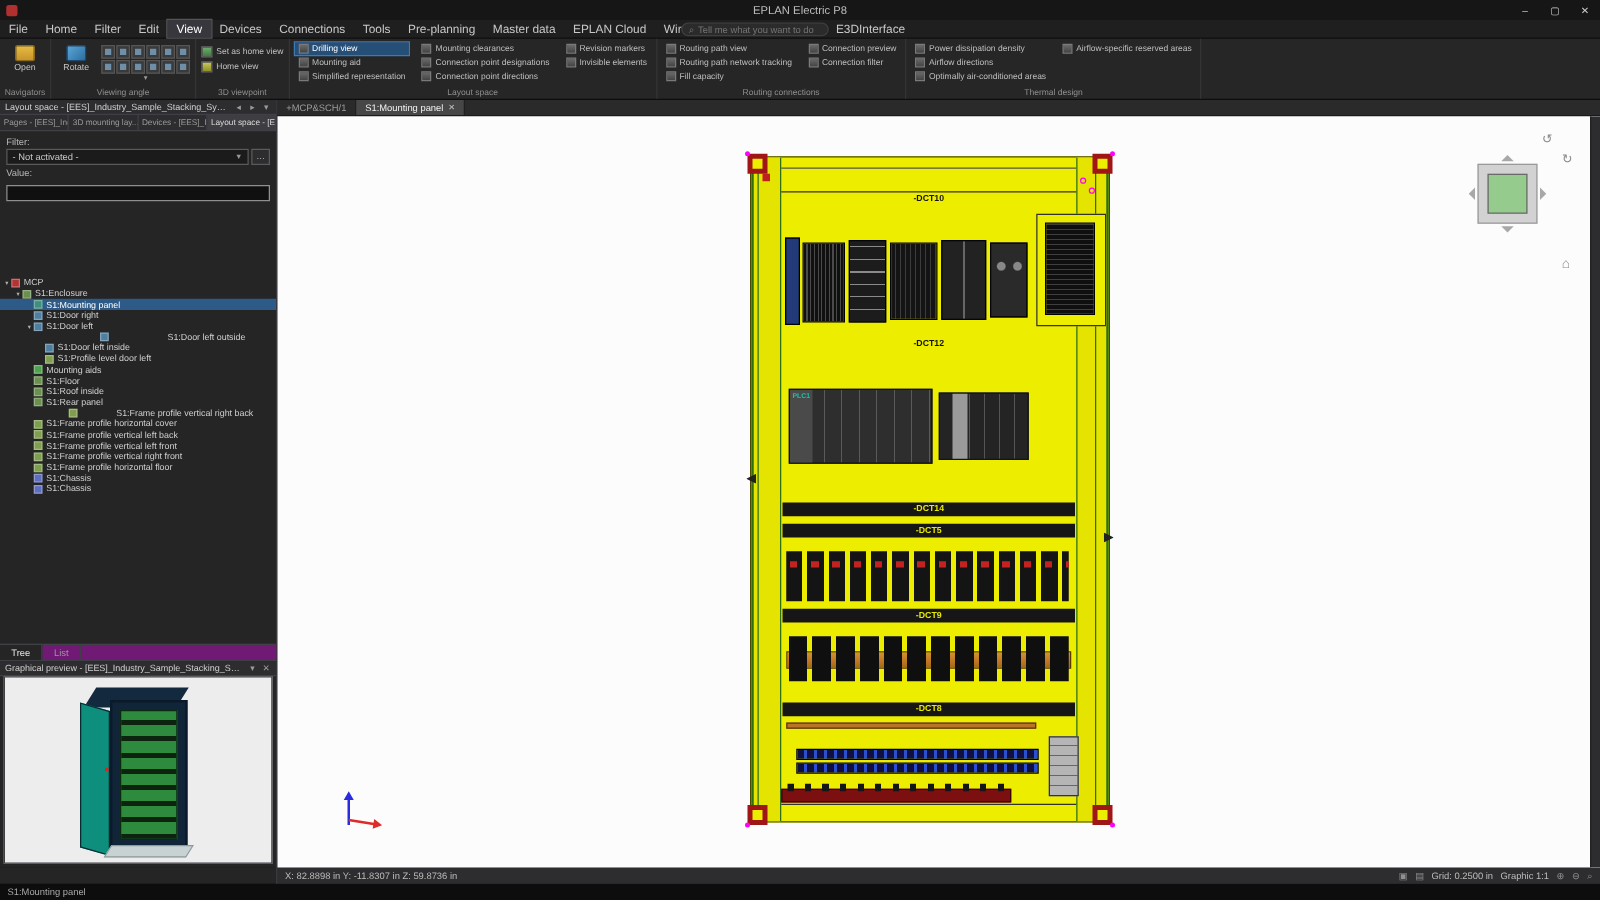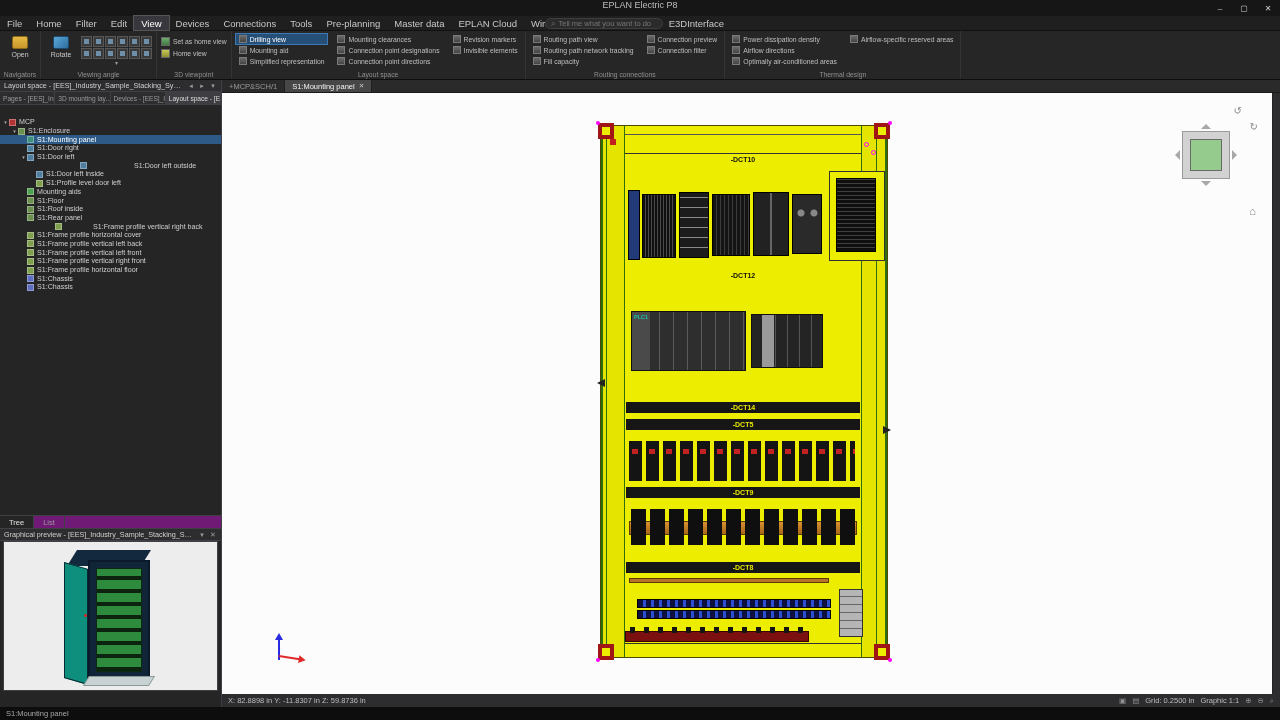--- a/index.html
+++ b/index.html
@@ -1,19 +1,19 @@
 <!DOCTYPE html>
 <html><head>
 <meta charset="utf-8">
 <style>
   *{margin:0;padding:0;box-sizing:border-box;}
   html,body{width:1280px;height:720px;overflow:hidden;background:#1e1e1e;
     font-family:"Liberation Sans",sans-serif;color:#c8c8c8;}
   
-  .titlebar{height:16px;background:#161616;display:flex;align-items:center;position:relative;flex-direction:column;}
+  .titlebar{height:16px;background:#161616;display:flex;align-items:center;position:relative;}
   .app-icon{width:9px;height:9px;margin-left:5px;background:#b03030;border-radius:2px;z-index:2;}
   .tb-title{position:absolute;left:0;right:0;text-align:center;font-size:9px;color:#bdbdbd;}
   .win-controls{margin-left:auto;display:flex;z-index:2;}
   .win-btn{width:24px;height:16px;display:flex;align-items:center;justify-content:center;font-size:8px;color:#cfcfcf;}
   
   .menubar{height:15px;background:#1f1f1f;display:flex;align-items:stretch;font-size:9.5px;position:relative;border-bottom:1px solid #111;}
   .menu-item{padding:0 7px;display:flex;align-items:center;color:#c8c8c8;cursor:default;}
   .menu-item.active{background:#37373d;color:#fff;outline:1px solid #555;}
   .menu-search{position:absolute;left:545px;top:2px;width:118px;height:11px;background:#2b2b2b;
     border:1px solid #3e3e3e;border-radius:6px;color:#8a8a8a;font-size:7.5px;display:flex;align-items:center;padding:0 5px;gap:3px;}
@@ -51,21 +51,21 @@
   .dock-tabs{display:flex;height:13px;background:#2d2d30;border-bottom:1px solid #3f3f46;flex:none;}
   .dock-tab{flex:1;min-width:0;border-right:1px solid #3f3f46;display:flex;align-items:center;padding:0 3px;color:#9a9a9a;font-size:6.6px;white-space:nowrap;overflow:hidden;}
   .dock-tab.active{background:#3e3e42;color:#dcdcdc;}
   .fieldrow{padding:2px 5px 0;flex:none;}
   .field-label{font-size:7.5px;color:#b5b5b5;margin:2px 0 1px;}
   .dd-row{display:flex;gap:2px;}
   .dropdown{flex:1;height:13px;background:#1b1b1c;border:1px solid #5a5a5a;display:flex;align-items:center;padding:0 4px;color:#c8c8c8;font-size:7.5px;}
   .dd-caret{margin-left:auto;color:#999;font-size:6px;}
   .dd-more{width:15px;height:13px;border:1px solid #5a5a5a;background:#2d2d30;color:#bbb;display:flex;align-items:center;justify-content:center;font-size:7px;}
   .value-input{height:13px;background:#101010;border:1px solid #8f8f8f;width:100%;color:#ddd;font-size:8px;padding:0 3px;font-family:inherit;outline:none;}
-  .tree{flex:1;overflow:hidden;padding-top:13px;min-height:0;}
+  .tree{flex:1;overflow:hidden;padding-top:13px;min-height:0;margin-top:47px;}
   .tree-row{display:flex;align-items:center;height:8.7px;font-size:7.1px;color:#cfcfcf;white-space:nowrap;overflow:hidden;}
   .tree-row.selected{background:#2d5a87;color:#fff;}
   .tw-exp{width:7px;text-align:center;font-size:5px;color:#b0b0b0;flex:none;}
   .tw-icon{width:7px;height:7px;flex:none;margin-right:3px;border:1px solid rgba(255,255,255,.3);}
   .icon-red{background:#b23333;} .icon-box{background:#6b8f4f;} .icon-panel{background:#3f8f7f;}
   .icon-door{background:#4f7f9f;} .icon-profile{background:#7f9f4f;} .icon-aid{background:#4fa04f;} .icon-chassis{background:#5f6fbf;}
   .tree-tabs{height:13px;display:flex;background:#701a75;border-top:1px solid #3f3f46;flex:none;}
   .tree-tab{padding:0 9px;display:flex;align-items:center;font-size:7.5px;color:#9a9a9a;border-right:1px solid #3f3f46;}
   .tree-tab.active{background:#252526;color:#e2e2e2;}
   
@@ -380,20 +380,32 @@
         <span class="panel-hicon">◂</span>
         <span class="panel-hicon">▸</span>
         <span class="panel-hicon">▾</span>
       </div>
       <div class="dock-tabs" id="dock-tabs">
           <div class="dock-tab">Pages - [EES]_Ind...</div>
           <div class="dock-tab">3D mounting lay...</div>
           <div class="dock-tab">Devices - [EES]_In...</div>
           <div class="dock-tab active">Layout space - [E...</div>
         </div>
+      <div class="fieldrow">
+        <div class="field-label">Filter:</div>
+        <div class="dd-row">
+          <div class="dropdown">
+            <span>- Not activated -</span>
+            <span class="dd-caret">▼</span>
+          </div>
+          <div class="dd-more">…</div>
+        </div>
+        <div class="field-label">Value:</div>
+        <input class="value-input" value="" style="">
+      </div>
       <div class="tree" id="tree">
           <div class="tree-row" style="padding-left: 2px;">
             <span class="tw-exp">▾</span>
             <span class="tw-icon icon-red"></span>
             <span class="tw-label">MCP</span>
           </div>
           <div class="tree-row" style="padding-left: 11px;">
             <span class="tw-exp">▾</span>
             <span class="tw-icon icon-box"></span>
             <span class="tw-label">S1:Enclosure</span>

